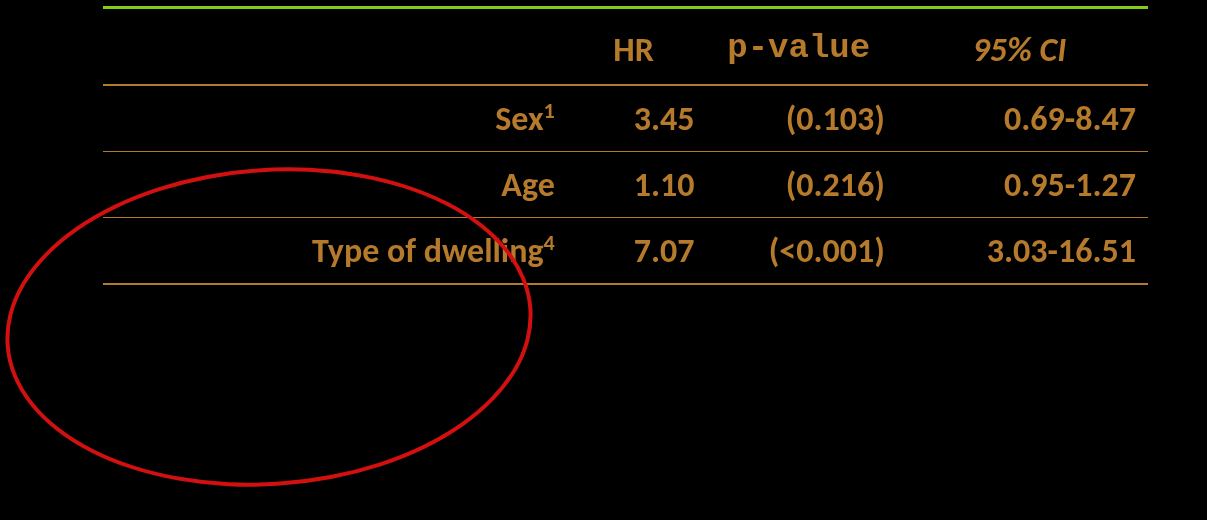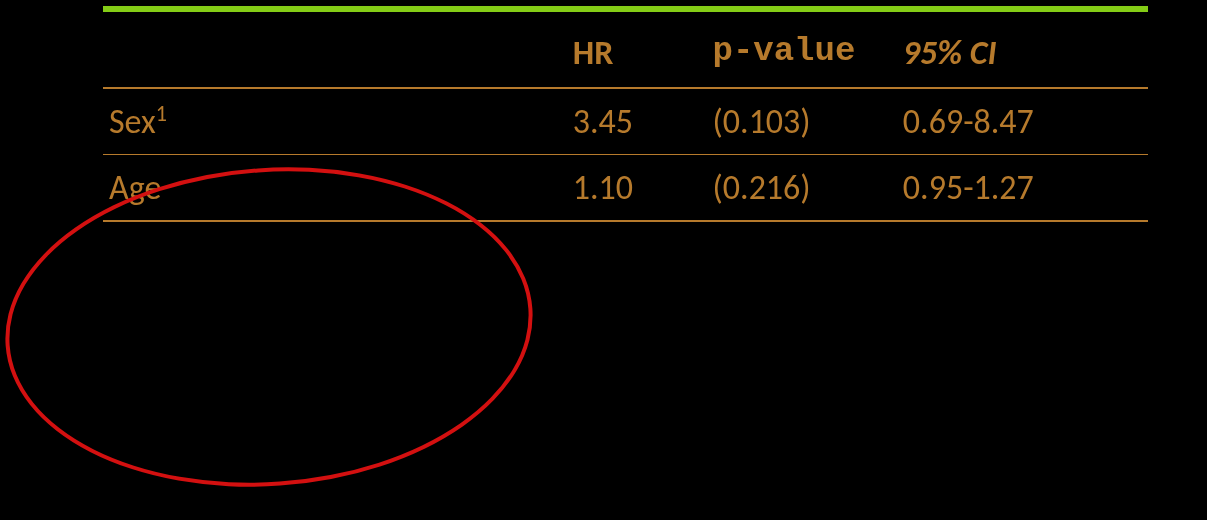--- a/index.html
+++ b/index.html
@@ -20,29 +20,29 @@
     position: absolute;
     left: 103px;
     top: 6px;
     border-collapse: collapse;
     color: #b67a2c;
     font-size: 34px;
     width: 1045px;
   }
   th {
     font-weight: 700;
-    text-align: left;
+    text-align: center;
     padding: 20px 12px 14px 6px;
-    border-top: 6px solid #84cc16;
+    border-top: 3px solid #84cc16;
     border-bottom: 2px solid #b67a2c;
     vertical-align: top;
   }
   td {
-    font-weight: 400;
-    text-align: left;
+    font-weight: 700;
+    text-align: right;
     padding: 12px 12px 12px 6px;
     border-bottom: 1px solid #b67a2c;
     vertical-align: top;
   }
   tr:last-child td {
     border-bottom: 2px solid #b67a2c;
   }
   .col-label { width: 440px; }
   .col-hr    { width: 120px; }
   .col-p     { width: 170px; font-family: Liberation Mono, monospace; }
@@ -91,17 +91,25 @@
         <td>0.69-8.47</td>
       </tr>
       <tr>
         <td>
           <span>Age</span>
         </td>
         <td>1.10</td>
         <td>(0.216)</td>
         <td>0.95-1.27</td>
       </tr>
+      <tr>
+        <td>
+          <span>Type of dwelling</span><sup>4</sup>
+        </td>
+        <td>7.07</td>
+        <td>(&lt;0.001)</td>
+        <td>3.03-16.51</td>
+      </tr>
     </tbody>
   </table>
 
   <div id="e1" class="ellipse"></div>
 </div>
 
 </body></html>

